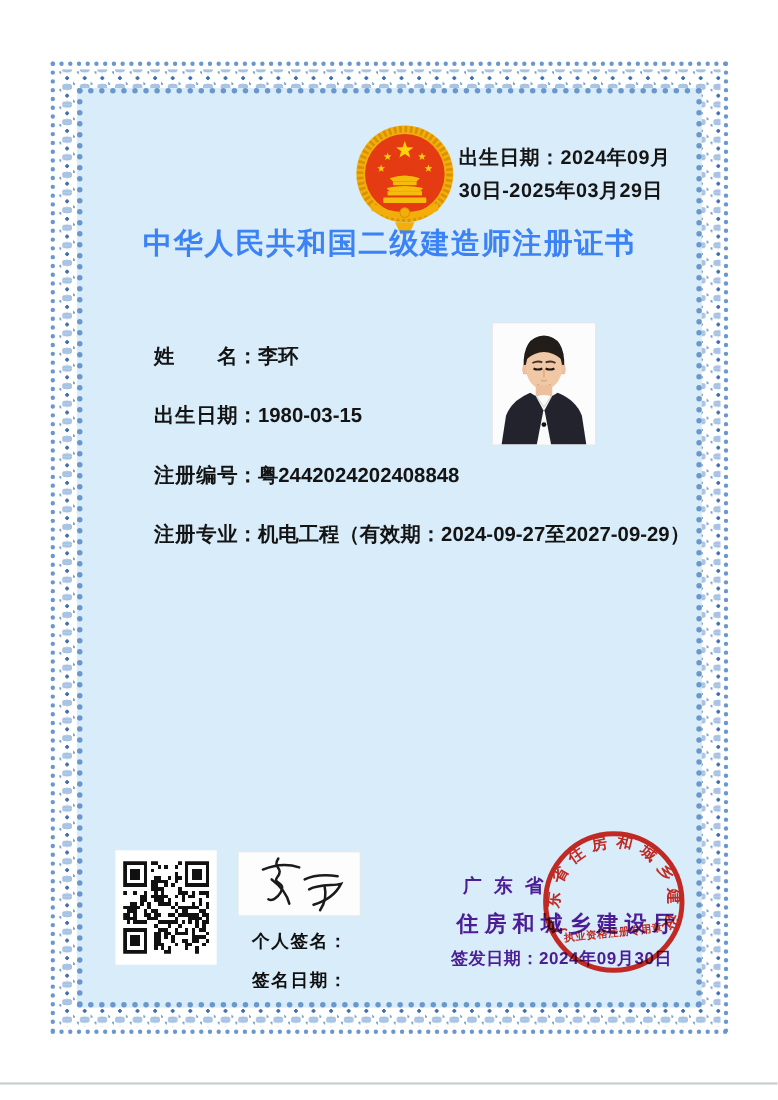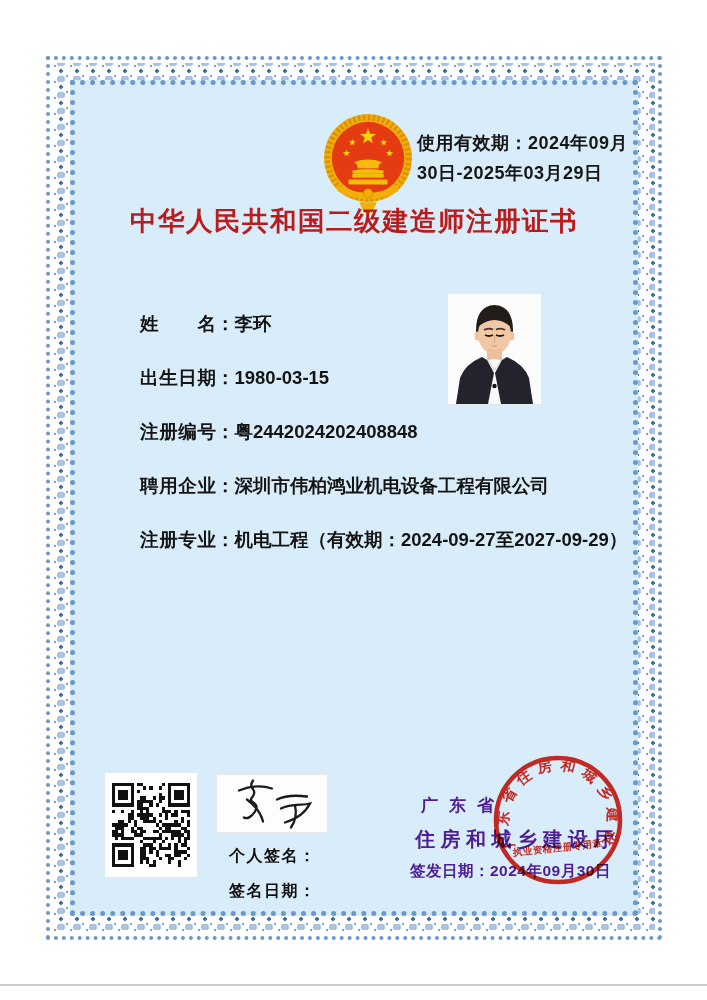--- a/index.html
+++ b/index.html
@@ -25,21 +25,21 @@
   .frame-inner{left:70px;top:80px;width:568px;height:836px;border:5px dotted #6b98cc;background:#d8ecf9;}
 
   
   .emblem{left:322px;top:110px;width:92px;height:104px;}
   .validity{
     left:417px;top:128px;width:215px;font-size:18px;font-weight:bold;
     line-height:30px;color:#151515;white-space:pre-line;letter-spacing:.5px;
   }
   .cert-title{
     left:60px;top:203px;width:588px;text-align:center;
-    font-size:26.5px;font-weight:bold;color:#b91c1c;letter-spacing:1.5px;
+    font-size:26.5px;font-weight:bold;color:#3b82f6;letter-spacing:1.5px;
   }
 
   
   .fields{left:140px;top:283px;width:480px;}
   .field-row{height:26px;margin-bottom:27px;font-size:18.5px;font-weight:bold;color:#141414;white-space:nowrap;margin-top:28px;}
   .f-label{display:inline-block;width:76px;text-align:justify;text-align-last:justify;}
 
   
   .photo{left:448px;top:294px;width:93px;height:110px;background:#fbfbfb;box-shadow:0 0 0 1px #e3e7ea;}
 
@@ -86,30 +86,29 @@
       <path d="M30,62 Q47,58.5 64,62 L61.5,65 L32.5,65 Z"></path>
       <rect x="31" y="65" width="32" height="4"></rect>
       <rect x="27" y="71" width="40" height="5" rx="1"></rect>
     </g>
     <path d="M16,76 Q47,93 78,76 L78,83 Q47,99 16,83 Z" fill="#f2ae0a"></path>
     <circle cx="47" cy="85" r="4.5" fill="#f2ae0a" stroke="#d99206" stroke-width="1"></circle>
     <path d="M38,94 L56,94 L51,105 L43,105 Z" fill="#f2ae0a"></path>
   </svg>
 </div>
 
-<div class="abs validity">使用有效期：2024年09月
+<div class="abs validity">出生日期：2024年09月
 30日-2025年03月29日</div>
 
 <div class="abs cert-title">中华人民共和国二级建造师注册证书</div>
 
 <div class="abs fields">
   <div class="field-row"><span class="f-label">姓名</span><span>：</span><span class="f-value">李环</span></div>
   <div class="field-row"><span class="f-label">出生日期</span><span>：</span><span class="f-value">1980-03-15</span></div>
   <div class="field-row"><span class="f-label">注册编号</span><span>：</span><span class="f-value">粤2442024202408848</span></div>
-  <div class="field-row"><span class="f-label">聘用企业</span><span>：</span><span class="f-value">深圳市伟柏鸿业机电设备工程有限公司</span></div>
   <div class="field-row"><span class="f-label">注册专业</span><span>：</span><span class="f-value">机电工程（有效期：2024-09-27至2027-09-29）</span></div>
 </div>
 
 <div class="abs photo">
   <svg viewBox="0 0 93 110" width="93" height="110">
     <rect width="93" height="110" fill="#fcfcfc"></rect>
     <path d="M28,40 Q27,12 46.5,11 Q66,12 65,40 L65,46 L28,46 Z" fill="#231d1a"></path>
     <ellipse cx="29.5" cy="42" rx="2.8" ry="4.5" fill="#eec09e"></ellipse>
     <ellipse cx="63.5" cy="42" rx="2.8" ry="4.5" fill="#eec09e"></ellipse>
     <ellipse cx="46.5" cy="40" rx="16.5" ry="20" fill="#f1c8a6"></ellipse>

